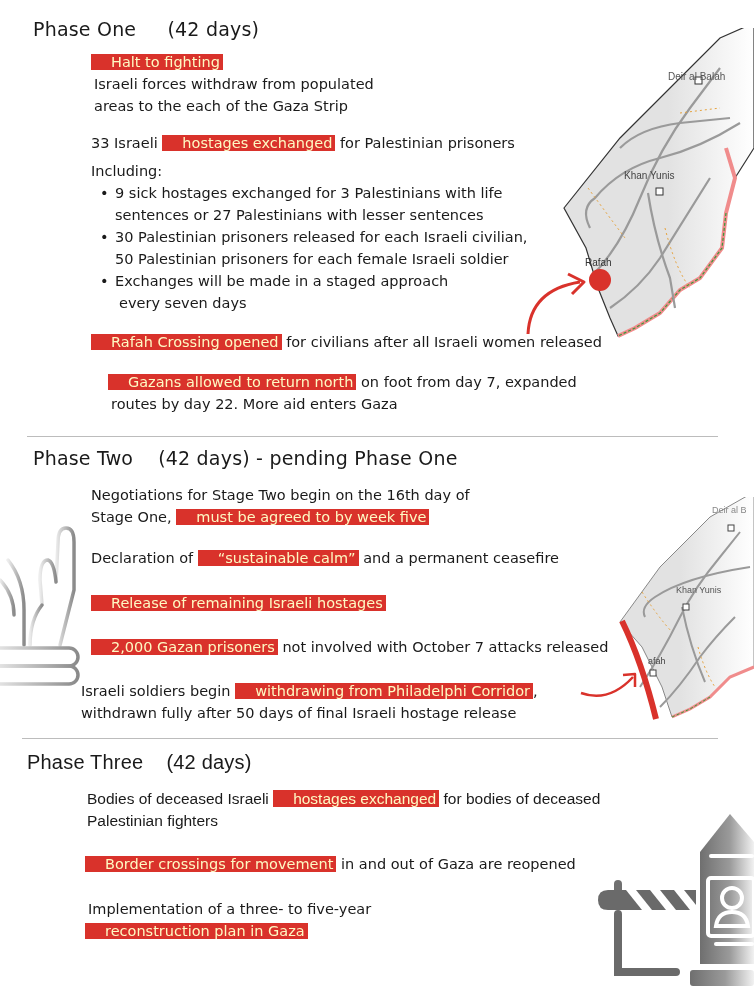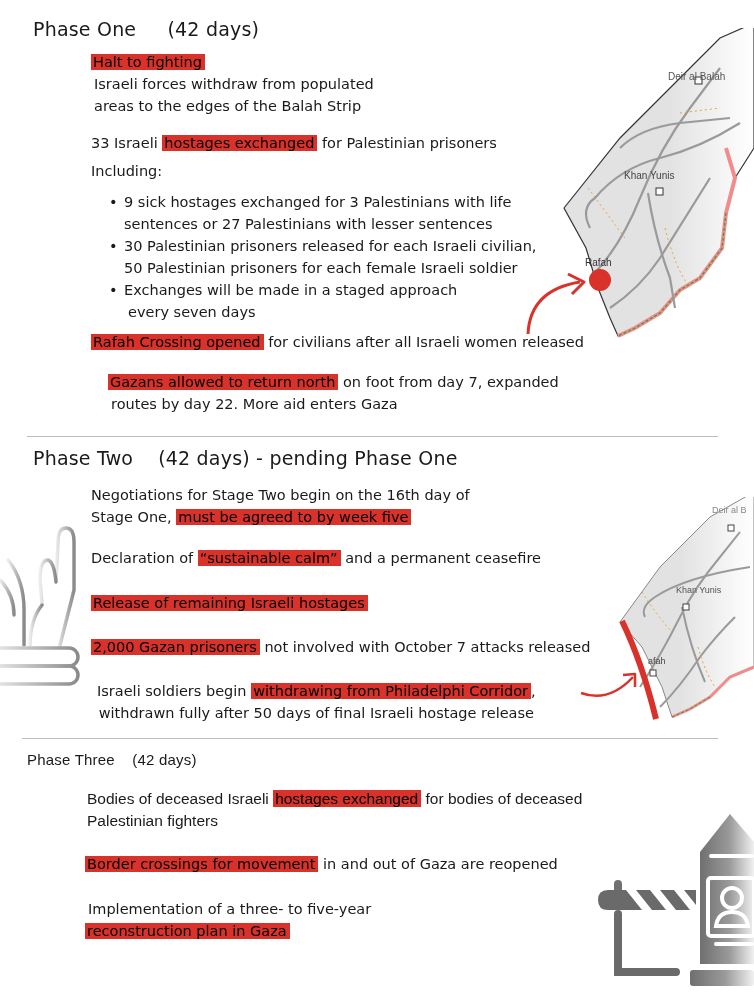--- a/index.html
+++ b/index.html
@@ -1,27 +1,27 @@
 <!DOCTYPE html>
 <html><head>
 <meta charset="utf-8">
 <style>
   html, body { margin:0; padding:0; background:#ffffff; }
   body { width:754px; height:995px; position:relative; overflow:hidden;
          font-family:"DejaVu Sans", "Liberation Sans", sans-serif; color:#1a1a1a; }
   .abs { position:absolute; }
   .phase-title { font-size:19px; color:#1a1a1a; white-space:pre; letter-spacing:0.2px; }
   .txt { font-size:14.5px; line-height:22px; color:#1a1a1a; white-space:nowrap; }
-  .hl { background:#d9322b; color:#000000; padding:0 3px 0 2px; }
+  .hl { background:#d9322b; color:#fef9c3; padding:0 3px 0 20px; }
   .divider { height:1px; background:#bcbcbc; }
-  ul.bullets { margin:9px; padding:0; list-style:none; }
+  ul.bullets { margin:0; padding:0; list-style:none; }
   ul.bullets li { position:relative; padding-left:18px; }
   ul.bullets li::before { content:"•"; position:absolute; left:3px; top:0; }
   .p3 .txt { font-family:"Liberation Sans", sans-serif; font-size:15.5px; }
-  .p3title { font-family:"Liberation Sans", sans-serif; font-size:15px; }
+  .p3title { font-family:"Liberation Sans", sans-serif; font-size:20px; }
   svg text { font-family:"Liberation Sans", sans-serif; }
 </style>
 </head>
 <body>
 
 <section>
 
   <svg class="abs" style="left:550px;top:28px;" width="204" height="320" viewBox="0 0 204 320">
     <defs>
       <linearGradient id="mapfade1" x1="0" y1="0" x2="1" y2="0">
@@ -59,21 +59,21 @@
   <svg class="abs" style="left:510px;top:270px;" width="90" height="70" viewBox="0 0 90 70">
     <path d="M18 64 Q20 20 70 12" fill="none" stroke="#d9322b" stroke-width="3"></path>
     <path d="M58 4 L74 12 L62 24" fill="none" stroke="#d9322b" stroke-width="3" stroke-linejoin="round"></path>
   </svg>
 
   <div class="abs phase-title" style="left:33px;top:18px;text-align:right;"><span>Phase One</span>     <span>(42 days)</span></div>
 
   <div class="abs txt" style="left:91px;top:51px;">
     <div><span class="hl">Halt to fighting</span></div>
     <div style="padding-left:3px">Israeli forces withdraw from populated</div>
-    <div style="padding-left:3px">areas to the edges of the Balah Strip</div>
+    <div style="padding-left:3px">areas to the each of the Gaza Strip</div>
   </div>
 
   <div class="abs txt" style="left:91px;top:132px;">
     <span>33 Israeli </span><span class="hl">hostages exchanged</span><span> for Palestinian prisoners</span>
   </div>
 
   <div class="abs txt" style="left:91px;top:160px;">Including:</div>
 
   <ul class="abs txt bullets" style="left:97px;top:182px;">
     <li>
@@ -170,21 +170,21 @@
   </div>
 
   <div class="abs txt" style="left:91px;top:592px;text-align:right;">
     <span class="hl">Release of remaining Israeli hostages</span>
   </div>
 
   <div class="abs txt" style="left:91px;top:636px;">
     <span class="hl">2,000 Gazan prisoners</span><span> not involved with October 7 attacks released</span>
   </div>
 
-  <div class="abs txt" style="left:97px;top:680px;text-align:center;">
+  <div class="abs txt" style="left:81px;top:680px;">
     <div><span>Israeli soldiers begin </span><span class="hl">withdrawing from Philadelphi Corridor</span><span>,</span></div>
     <div>withdrawn fully after 50 days of final Israeli hostage release</div>
   </div>
 </section>
 
 <div class="abs divider" style="left:22px;top:738px;width:696px;"></div>
 
 <section class="p3">
 
   <svg class="abs" style="left:592px;top:802px;" width="162" height="185" viewBox="0 0 162 185">

